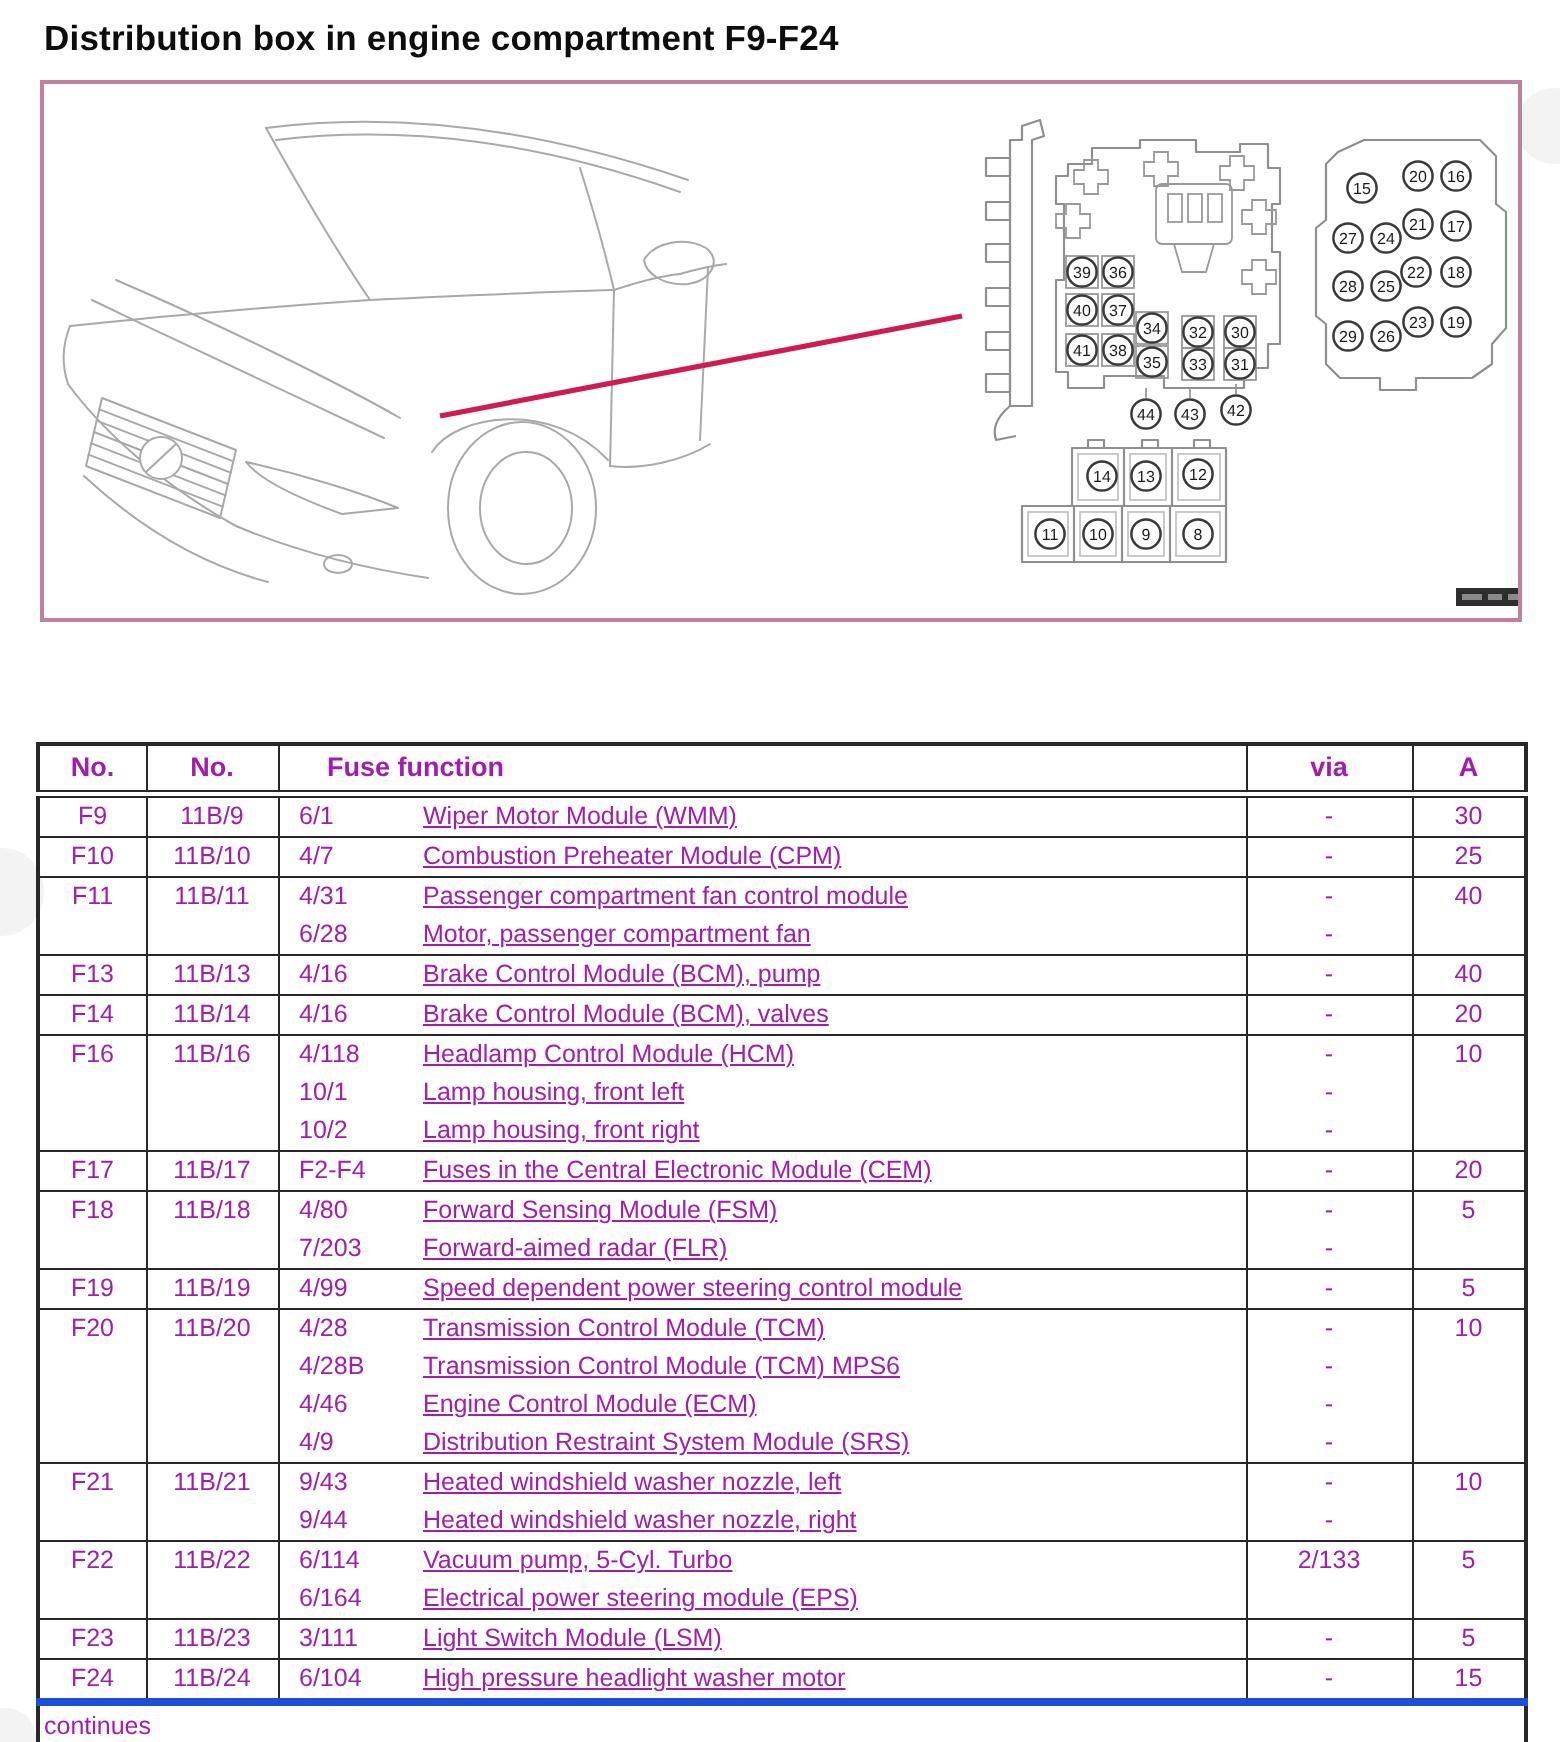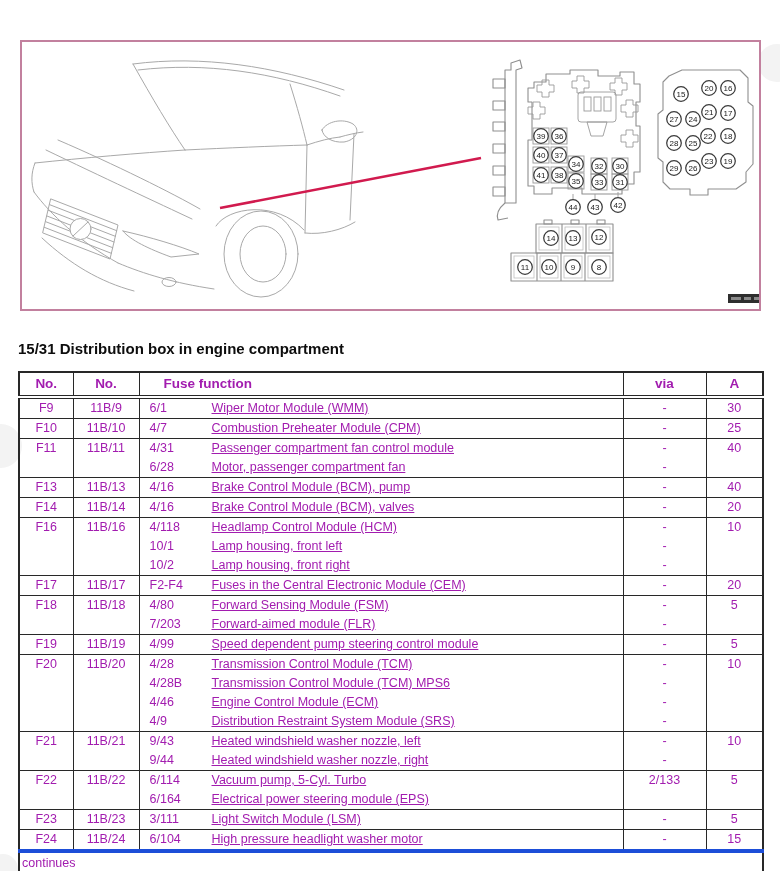--- a/index.html
+++ b/index.html
@@ -51,20 +51,21 @@
   .boxinner{stroke:#bdbdbd;fill:none;stroke-width:0.8;}
   .fc circle{fill:#ffffff;stroke:#3a3a3a;stroke-width:1.25;}
   .fc text{font-family:"Liberation Sans",sans-serif;font-size:8px;fill:#1a1a1a;text-anchor:middle;}
   .artifact{position:absolute;background:#f3f3f3;border-radius:50%;}
 </style>
 </head>
 <body>
 
 <div class="page">
 
+  <h1 class="page-title">Distribution box in engine compartment F9-F24</h1>
 
   <div class="artifact" style="left:758px;top:44px;width:38px;height:38px;"></div>
   <div class="artifact" style="left:-20px;top:424px;width:42px;height:44px;"></div>
   <div class="artifact" style="left:-12px;top:854px;width:30px;height:30px;"></div>
 
   <div class="figure">
     <svg viewBox="0 0 737 267">
 
       <g class="carline">
         <path d="M111,22 C180,13 252,24 322,48"></path>
@@ -265,21 +266,20 @@
 
       <g>
         <rect x="706" y="252" width="36" height="9" fill="#2e2e2e"></rect>
         <rect x="709" y="255" width="10" height="3" fill="#8a8a8a"></rect>
         <rect x="722" y="255" width="7" height="3" fill="#8a8a8a"></rect>
         <rect x="732" y="255" width="7" height="3" fill="#8a8a8a"></rect>
       </g>
     </svg>
   </div>
 
-  <h2 class="section-title">15/31 Distribution box in engine compartment</h2>
 
   <table class="fuse-table">
     <colgroup>
       <col style="width:54px">
         <col style="width:66px">
         <col style="width:484px">
       <col style="width:83px">
         <col style="width:57px">
     </colgroup>
     <thead>
@@ -354,27 +354,27 @@
           <td class="c-amp">20</td>
         </tr>
         <tr class="row-start">
           <td class="c-fuse" rowspan="2">F18</td>
           <td class="c-pos" rowspan="2">11B/18</td>
           <td class="c-func"><span class="code">4/80</span><span class="desc">Forward Sensing Module (FSM)</span></td>
           <td class="c-via">-</td>
           <td class="c-amp" rowspan="2">5</td>
         </tr>
         <tr>
-          <td class="c-func"><span class="code">7/203</span><span class="desc">Forward-aimed module (FLR)</span></td>
+          <td class="c-func"><span class="code">7/203</span><span class="desc">Forward-aimed radar (FLR)</span></td>
           <td class="c-via">-</td>
         </tr>
         <tr class="row-start">
           <td class="c-fuse">F19</td>
           <td class="c-pos">11B/19</td>
-          <td class="c-func"><span class="code">4/99</span><span class="desc">Speed dependent pump steering control module</span></td>
+          <td class="c-func"><span class="code">4/99</span><span class="desc">Speed dependent power steering control module</span></td>
           <td class="c-via">-</td>
           <td class="c-amp">5</td>
         </tr>
         <tr class="row-start">
           <td class="c-fuse" rowspan="4">F20</td>
           <td class="c-pos" rowspan="4">11B/20</td>
           <td class="c-func"><span class="code">4/28</span><span class="desc">Transmission Control Module (TCM)</span></td>
           <td class="c-via">-</td>
           <td class="c-amp" rowspan="4">10</td>
         </tr>

